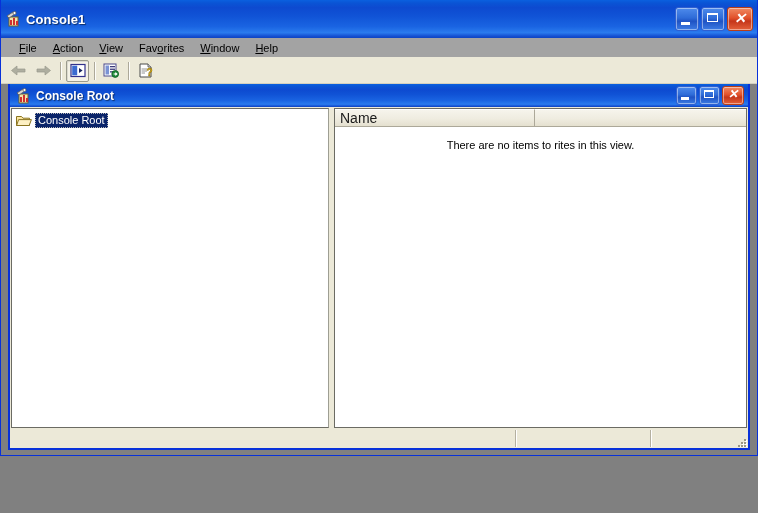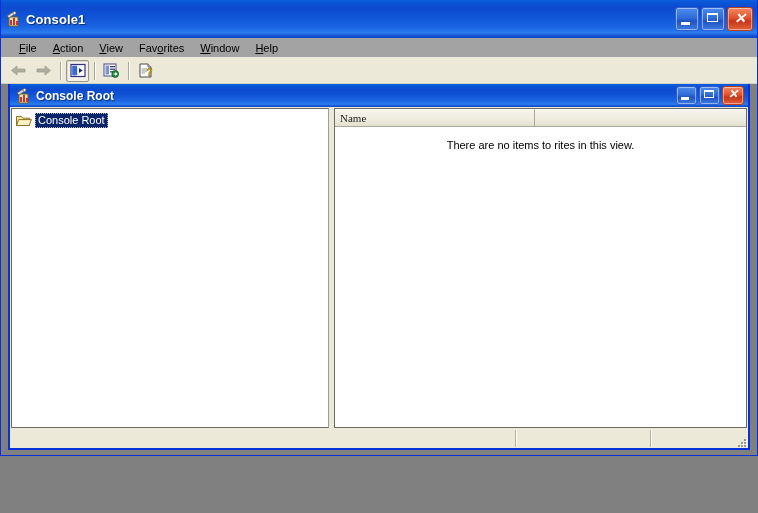--- a/index.html
+++ b/index.html
@@ -284,26 +284,25 @@
   }
   .col {
     height: 100%;
     box-sizing: border-box;
     background: linear-gradient(to bottom, #f6f4ec 0%, #efece0 55%, #e4e0cf 100%);
     border-right: 1px solid #aca899;
     border-top: 1px solid #ffffff;
     display: flex;
     align-items: center;
     padding-left: 5px;
-    font-size: 11px;
+    font-size: 14px;
     color: #1a1a1a;
     cursor: default;
     white-space: nowrap;
     overflow: hidden;
-    font-family: Liberation Serif, serif;
   }
   .col.c-name { width: 200px; flex: none; }
   .col.c-rest { flex: 1 1 auto; border-right: none; }
 
   .list-body {
     flex: 1 1 auto;
     background: #ffffff;
     position: relative;
   }
   .empty-msg {

